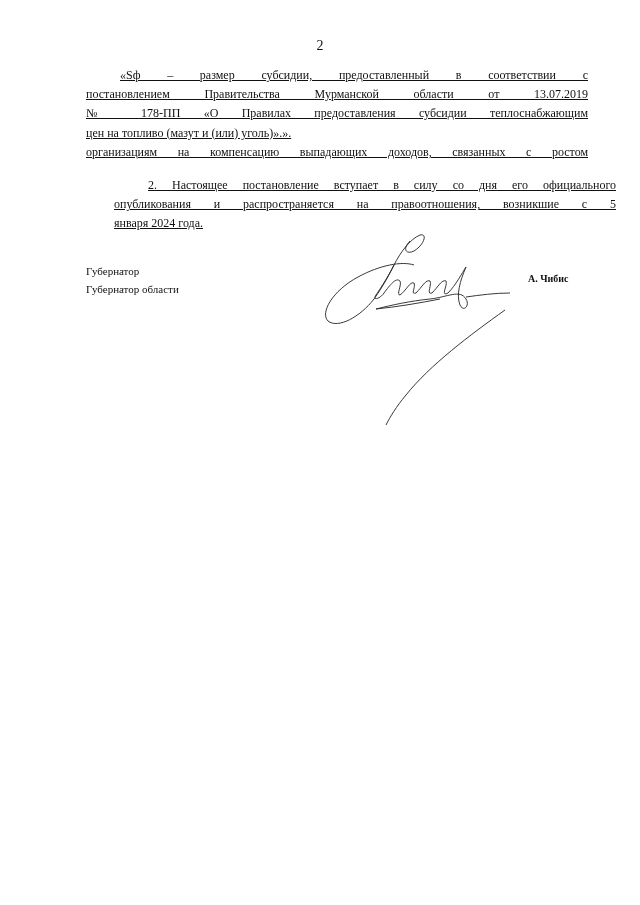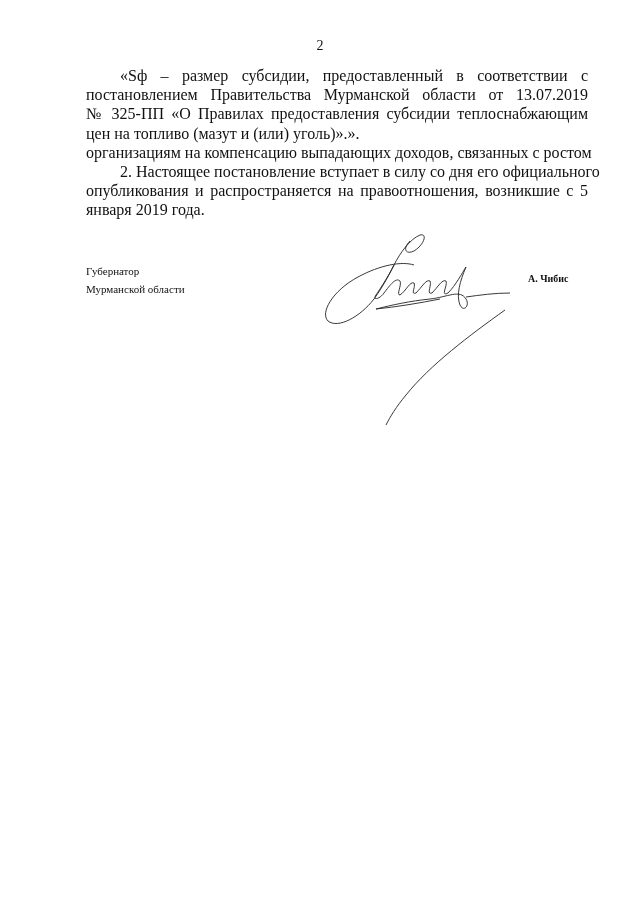--- a/index.html
+++ b/index.html
@@ -1,48 +1,48 @@
 <!DOCTYPE html>
 <html><head>
   <meta charset="utf-8">
   <style>
     html, body { margin: 0; padding: 0; background: #ffffff; }
     body { width: 640px; height: 905px; position: relative; overflow: hidden;
            font-family: "Liberation Serif", "DejaVu Serif", serif; color: #111; }
     .page-number { position: absolute; top: 38px; left: 0; width: 640px; text-align: center; font-size: 14px; }
-    .para { position: absolute; left: 86px; width: 502px; font-size: 16px; line-height: 19.2px; text-align: justify; margin: 0; }
+    .para { position: absolute; left: 86px; width: 502px; font-size: 12px; line-height: 19.2px; text-align: justify; margin: 0; text-decoration: underline; }
     .para .line { display: block; text-align: justify; text-align-last: justify; white-space: nowrap; }
     .para .line.last { text-align-last: left; }
     .indent { padding-left: 34px; }
     .sig-title { position: absolute; left: 86px; top: 262px; font-weight: normal; font-size: 11px; line-height: 18px; }
     .sig-name { position: absolute; left: 528px; top: 273px; font-weight: bold; font-size: 10px; text-align: center; }
     .signature { position: absolute; left: 310px; top: 225px; width: 200px; height: 210px; }
   </style>
 </head>
 <body>
 
 <div class="page-number">2</div>
 
 <p class="para" style="top:66px;">
   <span class="line indent">«Sф  –  размер  субсидии,  предоставленный  в  соответствии  с</span>
   <span class="line">постановлением  Правительства  Мурманской  области  от  13.07.2019</span>
-  <span class="line">№  325-ПП  «О  Правилах  предоставления  субсидии  теплоснабжающим</span>
+  <span class="line">№  178-ПП  «О  Правилах  предоставления  субсидии  теплоснабжающим</span>
   <span class="line last">цен на топливо (мазут и (или) уголь)».».</span>
   <span class="line">организациям на компенсацию выпадающих доходов, связанных с ростом</span>
 </p>
 
-<p class="para" style="top:162px;">
+<p class="para" style="top:176px;margin-left:28px;">
   <span class="line indent">2. Настоящее постановление вступает в силу со дня его официального</span>
   <span class="line">опубликования  и  распространяется  на  правоотношения,  возникшие  с  5</span>
-  <span class="line last">января 2019 года.</span>
+  <span class="line last">января 2024 года.</span>
 </p>
 
 <div class="sig-title">
   <div>Губернатор</div>
-  <div>Мурманской области</div>
+  <div>Губернатор области</div>
 </div>
 
 <svg class="signature" viewBox="0 0 200 210" fill="none" stroke="#222" stroke-width="0.9">
   <path d="M104 40 C 92 36, 70 40, 48 52 C 22 66, 10 88, 18 96 C 28 104, 50 92, 64 74 C 74 60, 80 48, 84 40 C 90 28, 100 14, 110 10 C 118 8, 114 20, 104 26 C 96 30, 92 24, 100 16"></path>
   <path d="M84 40 C 78 52, 70 64, 66 70 C 62 76, 70 74, 74 68 C 80 60, 86 52, 90 56 C 92 60, 86 70, 90 70 C 96 66, 100 56, 104 58 C 106 62, 100 70, 106 68 C 112 62, 116 54, 120 56 C 122 60, 116 70, 122 68 C 128 62, 132 54, 136 56 C 138 60, 130 72, 138 68 C 146 60, 152 48, 156 42"></path>
   <path d="M156 42 C 150 56, 146 70, 150 80 C 154 88, 160 80, 156 74 C 150 64, 138 72, 120 74 C 100 76, 82 80, 66 84 C 86 82, 110 78, 130 74"></path>
   <path d="M156 72 C 170 70, 185 68, 200 68"></path>
   <path d="M195 85 C 160 110, 120 140, 96 170 C 86 182, 80 192, 76 200"></path>
 </svg>
 

